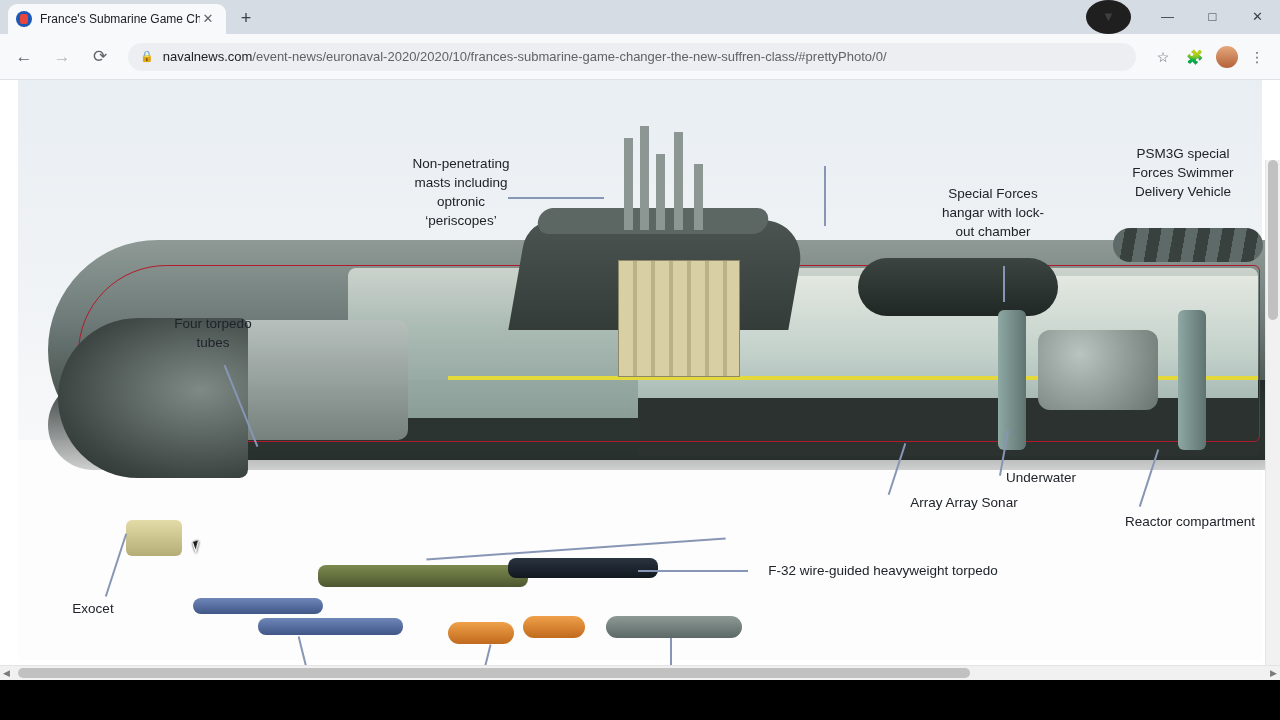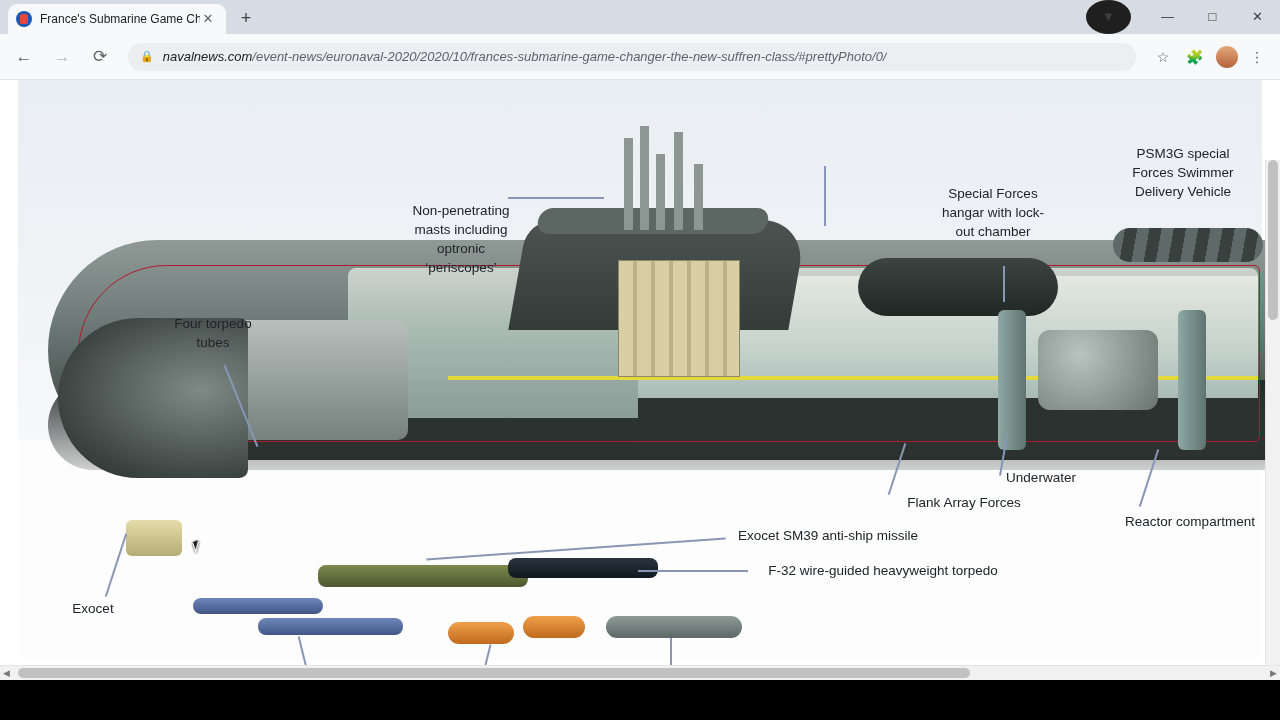--- a/index.html
+++ b/index.html
@@ -143,21 +143,20 @@
   .omnibox .lock {
     font-size: 11px;
     color: #5f6368;
     margin-right: 9px;
   }
   .omnibox .url {
     font-size: 13px;
     color: #202124;
     white-space: nowrap;
     overflow: hidden;
-    font-style: italic;
   }
   .omnibox .url .host { color: #202124; }
   .omnibox .url .path { color: #5f6368; }
   .tb-icon {
     width: 26px; height: 26px;
     margin-left: 6px;
     text-align: center;
     line-height: 26px;
     font-size: 14px;
     color: #5f6368;
@@ -545,37 +544,36 @@
         <div class="leader" style="left:97px;top:452px;width:1.5px;height:66px;transform:rotate(18deg);"></div>
         <div class="leader" style="left:878px;top:362px;width:1.5px;height:54px;transform:rotate(18deg);"></div>
         <div class="leader" style="left:985px;top:350px;width:1.5px;height:46px;transform:rotate(10deg);"></div>
         <div class="leader" style="left:1130px;top:368px;width:1.5px;height:60px;transform:rotate(18deg);"></div>
         <div class="leader" style="left:408px;top:468px;width:300px;height:1.5px;transform:rotate(-4deg);"></div>
         <div class="leader" style="left:620px;top:490px;width:110px;height:1.5px;"></div>
         <div class="leader" style="left:284px;top:556px;width:1.5px;height:36px;transform:rotate(-14deg);"></div>
         <div class="leader" style="left:468px;top:564px;width:1.5px;height:30px;transform:rotate(14deg);"></div>
         <div class="leader" style="left:652px;top:558px;width:1.5px;height:36px;"></div>
 
-        <div class="label" style="left:368px;top:74px;width:150px;margin-top:47px;">Non-penetrating
+        <div class="label" style="left:368px;top:74px;width:150px;">Non-penetrating
 masts including
 optronic
 ‘periscopes’</div>
         <div class="label" style="left:1090px;top:56px;width:150px;margin-top:8px;">PSM3G special
 Forces Swimmer
 Delivery Vehicle</div>
         <div class="label" style="left:120px;top:234px;width:150px;">Four torpedo
 tubes</div>
         <div class="label" style="left:900px;top:104px;width:150px;">Special Forces
 hangar with lock-
 out chamber</div>
         <div class="label" style="left:968px;top:388px;width:110px;">Underwater</div>
-        <div class="label" style="left:866px;top:413px;width:160px;">Flank Array Forces</div>
+        <div class="label" style="left:866px;top:413px;width:160px;">Array Array Sonar</div>
         <div class="label" style="left:1072px;top:432px;width:200px;">Reactor compartment</div>
         <div class="label" style="left:30px;top:519px;width:90px;">Exocet</div>
-        <div class="label" style="left:700px;top:446px;width:220px;">Exocet SM39 anti-ship missile</div>
         <div class="label" style="left:720px;top:481px;width:290px;">F-32 wire-guided heavyweight torpedo</div>
         <div class="label" style="left:172px;top:591px;width:240px;">NCM land-attack cruise missile</div>
         <div class="label" style="left:442px;top:591px;width:150px;">FG-29 mine</div>
         <div class="label" style="left:564px;top:591px;width:320px;">D-19 Uncrewed Underwater Vehicle (UUV)</div>
       </div>
 
       <div class="cursor"></div>
     </div>
 
     <div class="vscroll">

